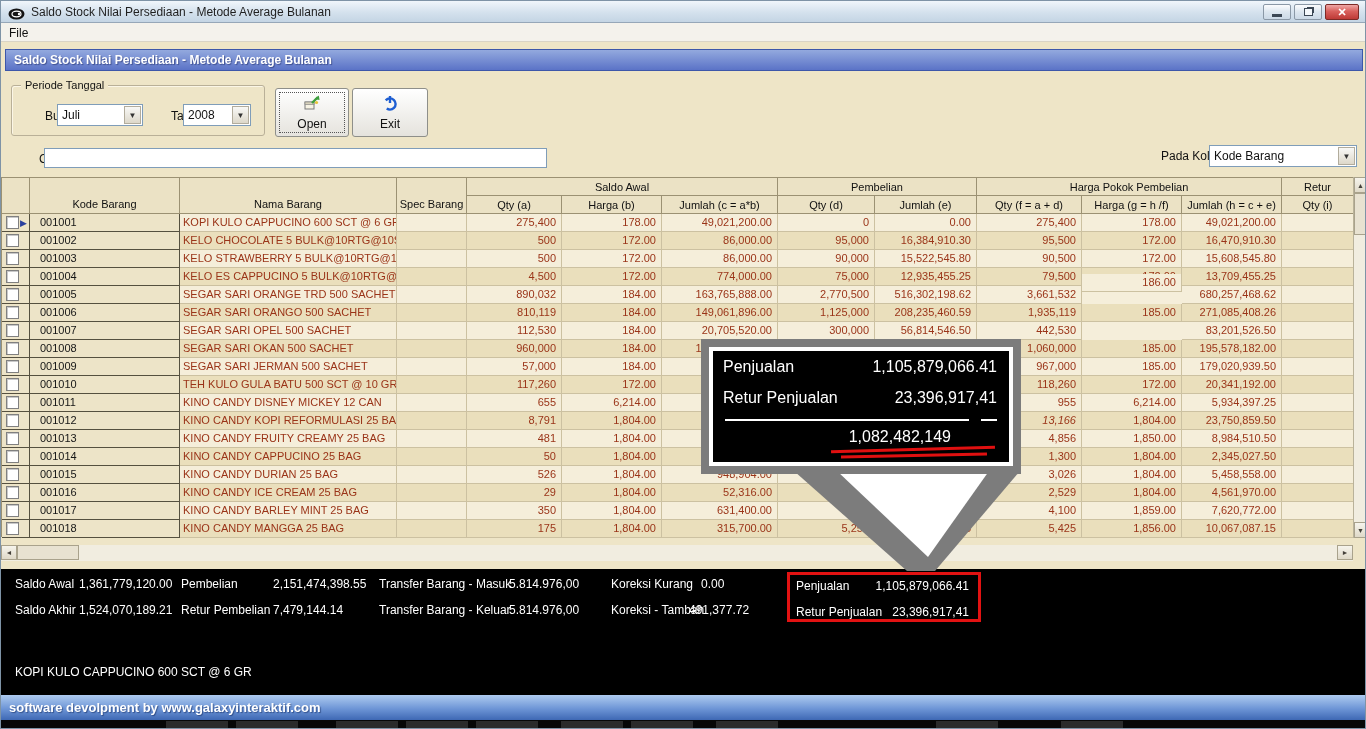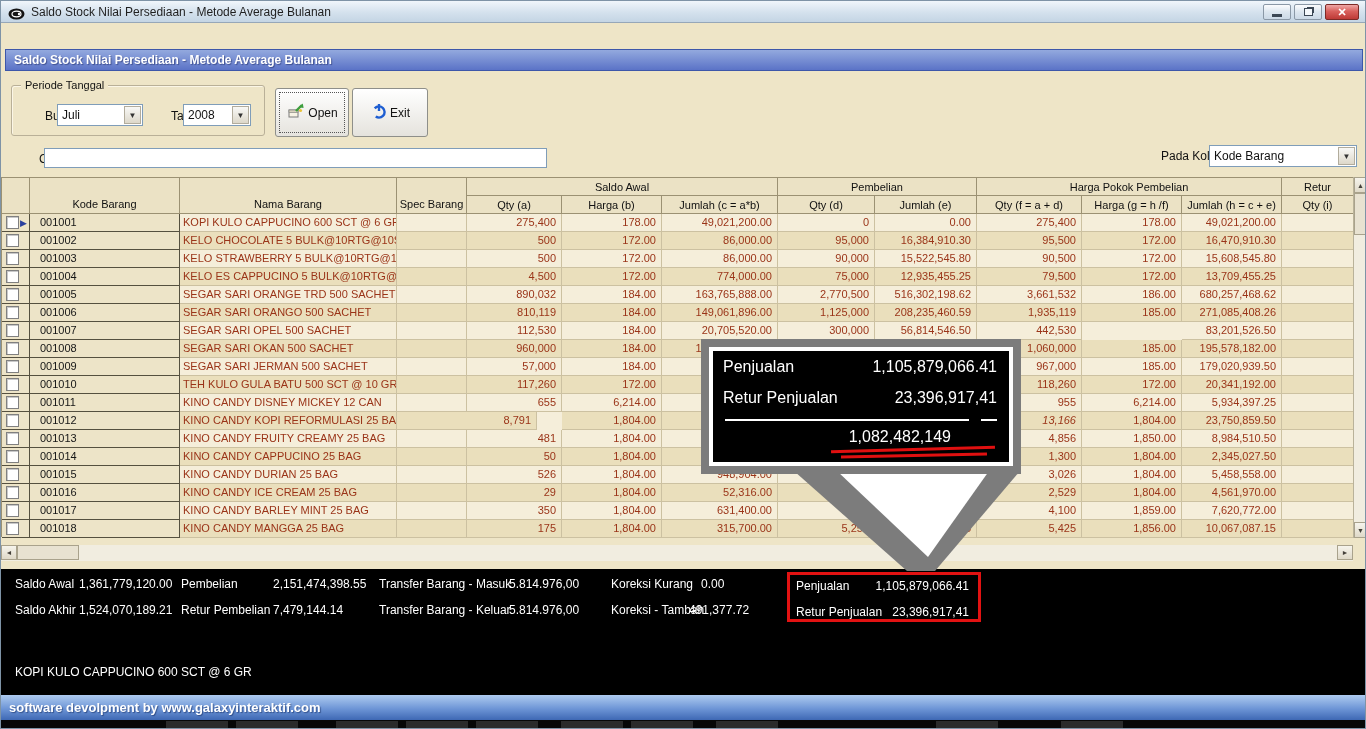--- a/index.html
+++ b/index.html
@@ -36,21 +36,21 @@
     border:1px solid #B9B098; border-radius:3px; box-shadow:inset 1px 1px 0 #FBF6E6; }
   .groupbox-label { position:absolute; left:20px; top:78px; font-size:11px; color:#111;
     background:#EEE5C7; padding:0 4px; }
   .flabel { position:absolute; font-size:12px; color:#111;margin-left:20px; }
   .combo { position:absolute; height:22px; background:#FFF; border:1px solid #7F9DB9; }
   .combo .txt { position:absolute; left:4px; top:3px; font-size:12px; color:#111; white-space:nowrap; }
   .combo .cbtn { position:absolute; right:1px; top:1px; bottom:1px; width:17px;
     background:linear-gradient(#F8F8F6,#DDD8CA); border:1px solid #B2AC9C; display:flex;
     align-items:center; justify-content:center; font-size:8px; color:#333; }
   .pushbtn { position:absolute; height:49px; background:linear-gradient(#FFFFFF,#E5E3DD);
-    border:1px solid #8E8F8A; border-radius:3px; display:flex; flex-direction:row;
+    border:1px solid #8E8F8A; border-radius:3px; display:flex; flex-direction:column;
     align-items:center; justify-content:center; gap:2px; font-size:12px; color:#111; }
   .pushbtn.focused:before { content:""; position:absolute; left:3px; top:3px; right:3px; bottom:3px;
     border:1px dotted #555; }
   .cari-input { position:absolute; left:43px; top:147px; width:503px; height:20px;
     background:#FFF; border:1px solid #7F9DB9; font-size:12px; padding:2px 4px; }
 
   
   .grid { position:absolute; left:0; top:176px; width:1352px; height:360px;
     border-top:1px solid #9B9173; border-left:1px solid #9B9173; background:#F5EEDA; }
   .gh { position:absolute; background:#EBE2C5; border-right:1px solid #9B9173;
@@ -131,20 +131,23 @@
         </span>
       <span class="win-btn">
           <span class="glyph-restore"></span>
         </span>
       <span class="win-btn close">
           <span>✕</span>
         </span>
     </span>
   </div>
 
+  <div class="menubar">
+    <span class="menu-item">File</span>
+  </div>
 
   <div class="blue-header">Saldo Stock Nilai Persediaan - Metode Average Bulanan</div>
 
   <div class="groupbox"></div>
   <span class="groupbox-label">Periode Tanggal</span>
   <span class="flabel" style="left:24px; top:108px;">Bulan</span>
   <span class="combo" style="left:56px; top:103px; width:86px;">
     <span class="txt">Juli</span>
     <span class="cbtn">▼</span>
   </span>
@@ -269,21 +272,21 @@
         </div>
         <div class="gc kode light" style="left: 28px; top: 72px; width: 150px;">001005</div>
         <div class="gc nama light" style="left: 178px; top: 72px; width: 217px;">SEGAR SARI ORANGE TRD 500 SACHET</div>
         <div class="gc spec light" style="left: 395px; top: 72px; width: 70px;"></div>
         <div class="gc qa light" style="left: 465px; top: 72px; width: 95px;">890,032</div>
         <div class="gc hb light" style="left: 560px; top: 72px; width: 100px;">184.00</div>
         <div class="gc jc light" style="left: 660px; top: 72px; width: 116px;">163,765,888.00</div>
         <div class="gc qd light" style="left: 776px; top: 72px; width: 97px;">2,770,500</div>
         <div class="gc je light" style="left: 873px; top: 72px; width: 102px;">516,302,198.62</div>
         <div class="gc qf light" style="left: 975px; top: 72px; width: 105px;">3,661,532</div>
-        <div class="gc hg light" style="left: 1080px; top: 72px; width: 100px;">186.00</div>
+        <div class="gc hg light" style="left: 1080px; top: 60px; width: 100px;">186.00</div>
         <div class="gc jh light" style="left: 1180px; top: 72px; width: 100px;">680,257,468.62</div>
         <div class="gc qi light" style="left: 1280px; top: 72px; width: 72px;"></div>
         <div class="gc sel dark" style="left: 0px; top: 90px; width: 28px;">
           <span class="cbx"></span>
         </div>
         <div class="gc kode dark" style="left: 28px; top: 90px; width: 150px;">001006</div>
         <div class="gc nama dark" style="left: 178px; top: 90px; width: 217px;">SEGAR SARI ORANGO 500 SACHET</div>
         <div class="gc spec dark" style="left: 395px; top: 90px; width: 70px;"></div>
         <div class="gc qa dark" style="left: 465px; top: 90px; width: 95px;">810,119</div>
         <div class="gc hb dark" style="left: 560px; top: 90px; width: 100px;">184.00</div>
@@ -368,21 +371,21 @@
         <div class="gc qf light" style="left: 975px; top: 180px; width: 105px;">955</div>
         <div class="gc hg light" style="left: 1080px; top: 180px; width: 100px;">6,214.00</div>
         <div class="gc jh light" style="left: 1180px; top: 180px; width: 100px;">5,934,397.25</div>
         <div class="gc qi light" style="left: 1280px; top: 180px; width: 72px;"></div>
         <div class="gc sel dark" style="left: 0px; top: 198px; width: 28px;">
           <span class="cbx"></span>
         </div>
         <div class="gc kode dark" style="left: 28px; top: 198px; width: 150px;">001012</div>
         <div class="gc nama dark" style="left: 178px; top: 198px; width: 217px;">KINO CANDY KOPI REFORMULASI 25 BAG</div>
         <div class="gc spec dark" style="left: 395px; top: 198px; width: 70px;"></div>
-        <div class="gc qa dark" style="left: 440px; top: 198px; width: 95px;">8,791</div>
+        <div class="gc qa dark" style="left: 465px; top: 198px; width: 95px;">8,791</div>
         <div class="gc hb dark" style="left: 560px; top: 198px; width: 100px;">1,804.00</div>
         <div class="gc jc dark" style="left: 660px; top: 198px; width: 116px;">15,858,964.00</div>
         <div class="gc qd dark" style="left: 776px; top: 198px; width: 97px;">4,375</div>
         <div class="gc je dark" style="left: 873px; top: 198px; width: 102px;">7,891,895.50</div>
         <div class="gc qf dark" style="left: 975px; top: 198px; width: 105px; font-style: italic;">13,166</div>
         <div class="gc hg dark" style="left: 1080px; top: 198px; width: 100px;">1,804.00</div>
         <div class="gc jh dark" style="left: 1180px; top: 198px; width: 100px;">23,750,859.50</div>
         <div class="gc qi dark" style="left: 1280px; top: 198px; width: 72px;"></div>
         <div class="gc sel light" style="left: 0px; top: 216px; width: 28px;">
           <span class="cbx"></span>

